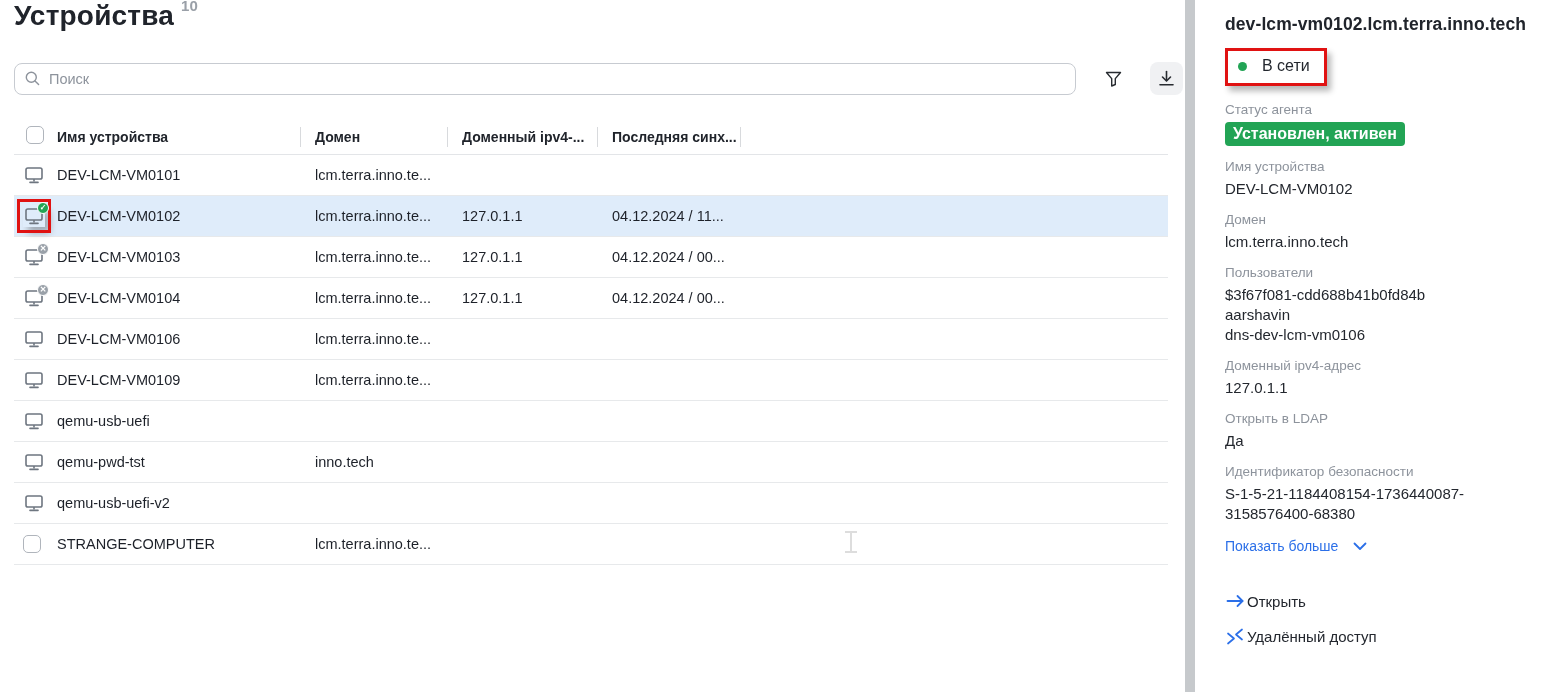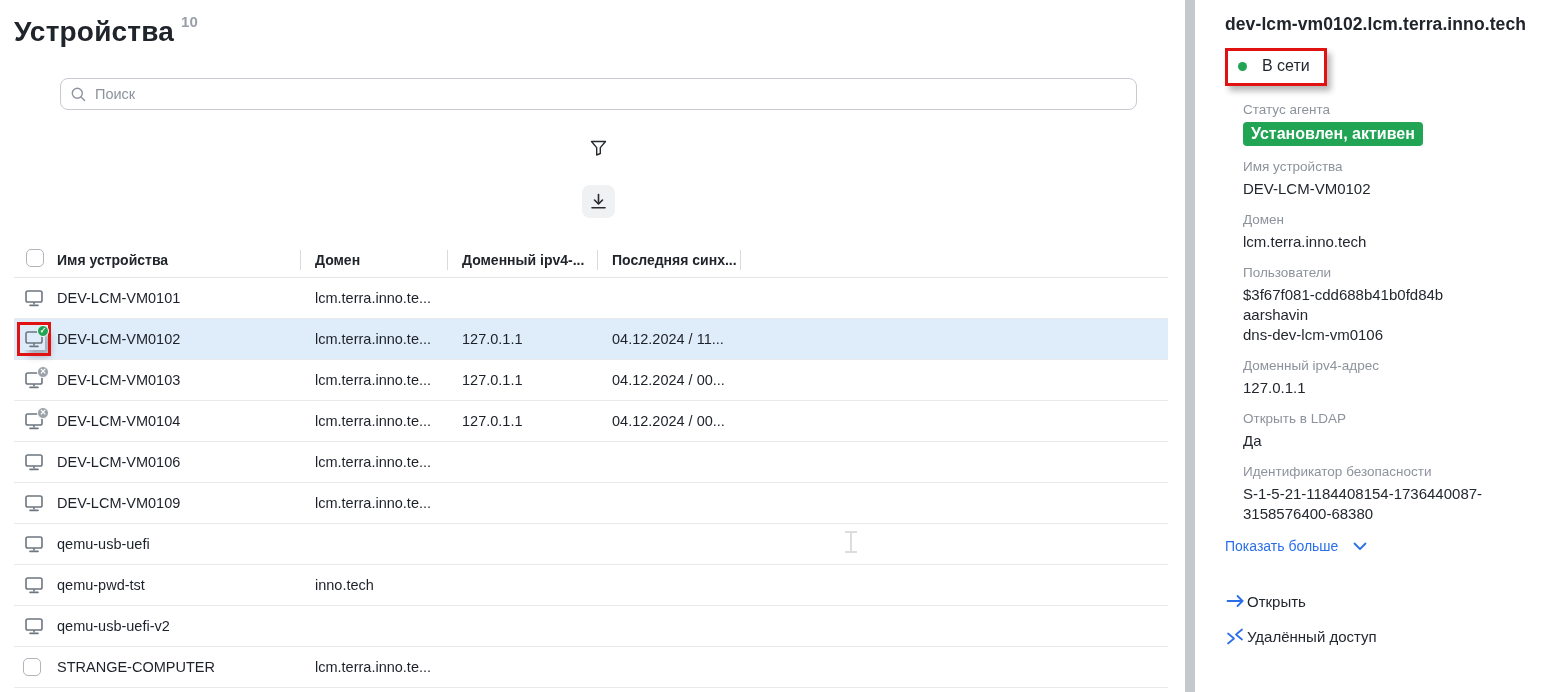--- a/index.html
+++ b/index.html
@@ -2,25 +2,25 @@
 <html><head>
 <meta charset="utf-8">
 <style>
   * { margin:0; padding:0; box-sizing:border-box; }
   html,body { width:1562px; height:692px; background:#ffffff; overflow:hidden;
     font-family:"Liberation Sans", sans-serif; color:#1f242b; }
   .app { display:flex; width:1562px; height:692px; position:relative; }
 
   
   .main { width:1183px; height:692px; padding:0 0 0 14px; position:relative; }
-  .page-head { padding-top:16px; }
+  .page-head { }
   h1.page-title { font-size:28px; font-weight:bold; color:#20242b; letter-spacing:.2px; }
   h1.page-title sup { font-size:15px; font-weight:600; color:#9aa0a8; margin-left:7px; position:relative; top:-4px; }
 
-  .controls { display:flex; align-items:center; margin-top:30px; gap:21px;flex-direction:column; }
+  .controls { display:flex; align-items:center; margin-top:30px; gap:21px; }
   .searchbox { display:flex; align-items:center; width:1077px; height:32px;
     border:1px solid #c7cbd1; border-radius:8px; padding:0 10px; gap:9px; background:#fff; }
   .searchbox svg { flex:0 0 auto; }
   .searchbox input { border:none; outline:none; flex:1; font-size:14.5px; color:#1f242b;
     font-family:"Liberation Sans", sans-serif; background:transparent; }
   .searchbox input::placeholder { color:#8d939c; }
   .iconbtn { width:33px; height:33px; border:none; background:transparent; border-radius:8px;
     display:flex; align-items:center; justify-content:center; cursor:pointer; }
   .iconbtn.solid { background:#f0f1f3; }
 
@@ -59,21 +59,21 @@
 
   
   .panel { flex:1; height:692px; padding:14px 18px 0 28px; background:#fff; }
   .panel h2 { font-size:17.5px; font-weight:bold; color:#20242b; letter-spacing:.1px; }
   .status-box { display:inline-flex; align-items:center; gap:15px; margin-top:13px;
     border:3px solid #e01212; padding:6px 14px 8px 10px; font-size:16px; color:#23272e;
     box-shadow:4px 5px 6px rgba(0,0,0,.28); background:#fff; }
   .status-box .dot { width:9px; height:9px; border-radius:50%; background:#22a455; }
 
   .fields { margin-top:16px; }
-  .field { margin-bottom:13px;margin-left:18px; }
+  .field { margin-bottom:13px; }
   .field .flabel { font-size:13.5px; color:#8d939c; margin-bottom:5px; }
   .field .fvalue { font-size:15px; color:#23272e; line-height:20px; max-width:322px; overflow-wrap:anywhere; }
   .fvalue.green-badge { display:inline-block; background:#22a455; color:#fff; font-weight:bold;
     font-size:16px; padding:3px 8px 4px; border-radius:4px; line-height:17px; }
   .fvalue .vline { line-height:20px; }
 
   .showmore { display:inline-flex; align-items:center; gap:15px; 
     color:#2b6fe8; font-size:14px; cursor:pointer; }
 
   .actions { margin-top:36px; }

